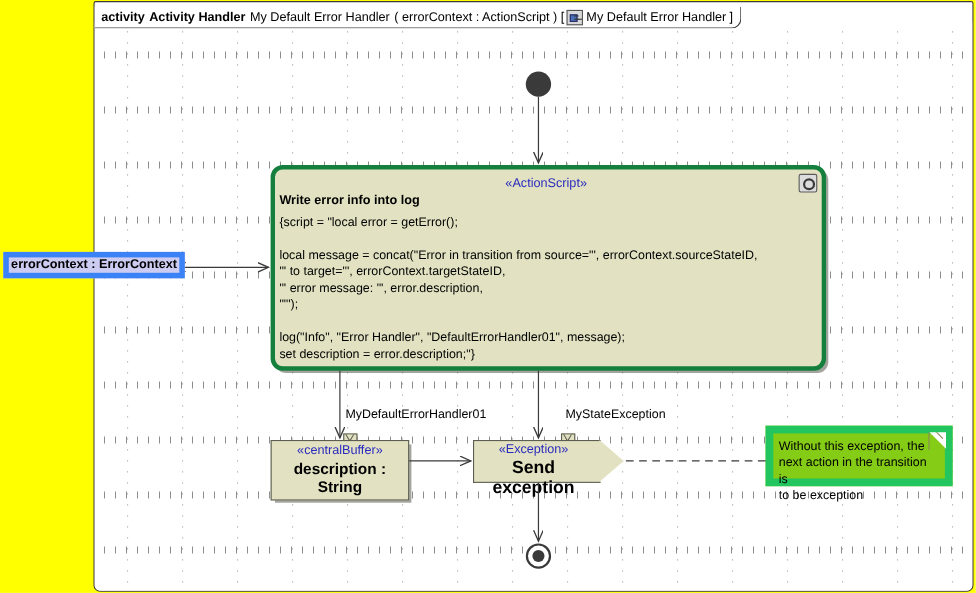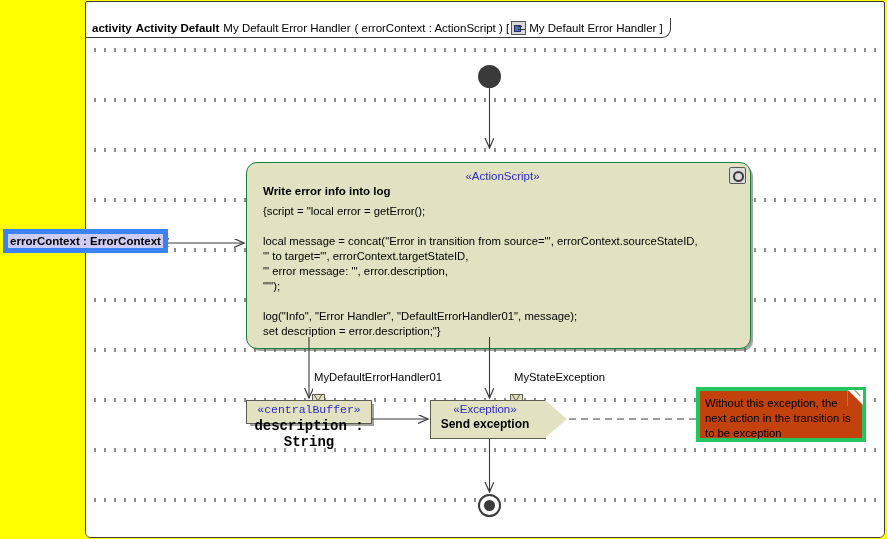--- a/index.html
+++ b/index.html
@@ -29,21 +29,21 @@
     background-image:
       radial-gradient(#8d8d8d 0.6px, transparent 0.7px),
       radial-gradient(#8d8d8d 0.6px, transparent 0.7px),
       radial-gradient(#8d8d8d 0.6px, transparent 0.7px);
     background-size:50px 10px, 10px 50px, 50px 50px;
     background-position:5px 4px, 4px 5px, 4px 4px;
   }
 
   
   #frame-header{
-    position:absolute;left:0;top:16px;
+    position:absolute;left:0;top:4px;
     height:19px;
     padding:0 7px 0 6px;
     display:flex;align-items:center;
     background:#ffffff;
     border-bottom:1px solid #3a3a3a;
     border-right:1px solid #3a3a3a;
     border-radius:0 0 9px 0;
     white-space:nowrap;
     font-size:11.5px;
     color:#000;
@@ -74,27 +74,26 @@
 
   
   .node{position:absolute;box-sizing:border-box;}
   .uml-fill{background:#e2e2c2;}
   .shadow{box-shadow:3px 3px 0 -1px rgba(90,90,80,.55);}
 
   
   #action-node{
     left:160px;top:148px;
     width:505px;height:187px;
-    border:1px solid #15803d;
+    border:4px solid #15803d;
     border-radius:11px;
-    padding:6px 8px 4px 16px;
+    padding:6px 8px 4px 4px;
     font-size:11.5px;
     color:#000;
     line-height:1.34;
-    margin-top:12px;
   }
   .stereo{
     color:#2b2bbf;
     text-align:center;
     font-size:11.5px;
     line-height:1.25;
   }
   #action-node .title{
     text-align:left;font-weight:bold;font-size:11.5px;
     margin-top:1px;margin-bottom:3px;
@@ -125,25 +124,24 @@
     background:#ccccf2;
     border:5px solid #3b82f6;
     display:flex;align-items:center;justify-content:center;
     font-size:11.5px;font-weight:bold;color:#000;
     z-index:7;
   }
 
   
   #buffer-node{
     left:160px;top:398px;
-    width:126px;height:24px;
+    width:126px;height:55px;
     border:1px solid #5d5d52;
     padding-top:2px;
     text-align:center;
-    font-family:Liberation Mono, monospace;
   }
   #buffer-node .val{font-weight:bold;font-size:14px;margin-top:1px;}
 
   
   #exception-wrap{
     left:344px;top:398px;
     width:116px;height:39px;
   }
   #exception-shape{
     position:absolute;left:0;top:0;width:100%;height:100%;
@@ -164,21 +162,21 @@
     width:0;height:0;
     border-top:19.5px solid transparent;
     border-bottom:19.5px solid transparent;
     border-left:22px solid #5d5d52;
     z-index:-1;
   }
   #exception-text{
     position:absolute;left:0;top:2px;width:110px;
     text-align:center;z-index:2;
   }
-  #exception-text .val{font-weight:bold;font-size:12px;margin-top:1px;}
+  #exception-text .val{font-weight:bold;font-size:16px;margin-top:1px;}
 
   
   .pin{
     position:absolute;
     width:13px;height:12px;
     background:#e2e2c2;
     border:1px solid #5d5d52;
     box-sizing:border-box;
   }
   .pin:after{
@@ -200,22 +198,22 @@
   
   .pin-label{
     position:absolute;
     font-size:11.3px;color:#000;white-space:nowrap;
   }
 
   
   #note{
     left:610px;top:385px;
     width:170px;height:55px;
-    background:#c2410c;
-    border:4px solid #22c55e;
+    background:#84cc16;
+    border:7px solid #22c55e;
     box-sizing:border-box;
     padding:5px 6px 0 5px;
     font-size:11.3px;line-height:1.32;color:#000;
   }
   #note-fold{
     position:absolute;right:-1px;top:-1px;
     width:0;height:0;
     border-left:15px solid transparent;
     border-top:15px solid #ffffff;
   }
@@ -261,21 +259,21 @@
 </style>
 </head>
 <body>
 
 <div id="frame">
 
   <div id="grid"></div>
 
   <div id="frame-header">
     <span class="kw">activity</span>
-    <span class="kw" style="margin-left:4px">Activity Default</span>
+    <span class="kw" style="margin-left:4px">Activity Handler</span>
     <span class="nm">My Default Error Handler</span>
     <span class="nm">( errorContext : ActionScript ) [</span>
     <span class="hdr-icon"></span>
     <span>My Default Error Handler</span>
     <span style="margin-left:3px">]</span>
   </div>
 
   <svg id="edges">
     <defs>
       <marker id="ah" markerWidth="11" markerHeight="11" refX="9" refY="4" orient="auto">

